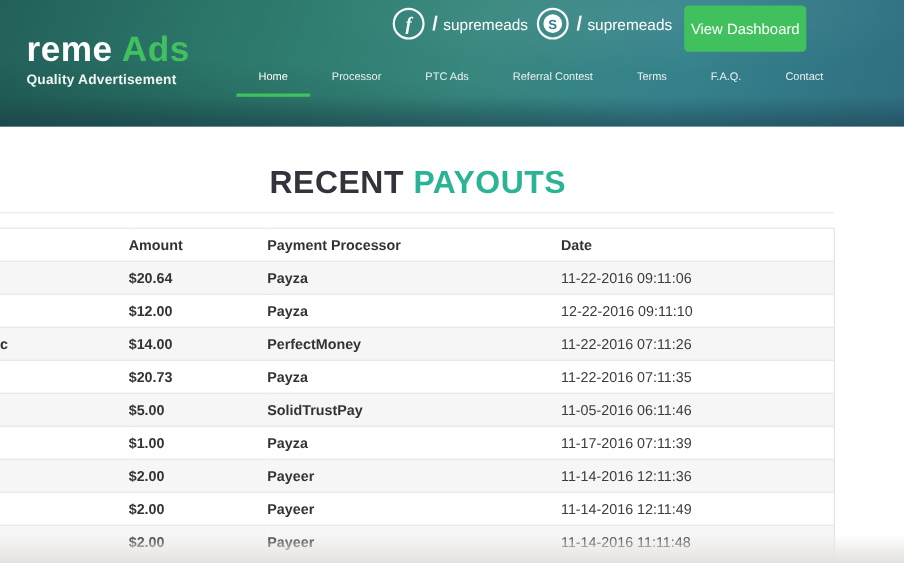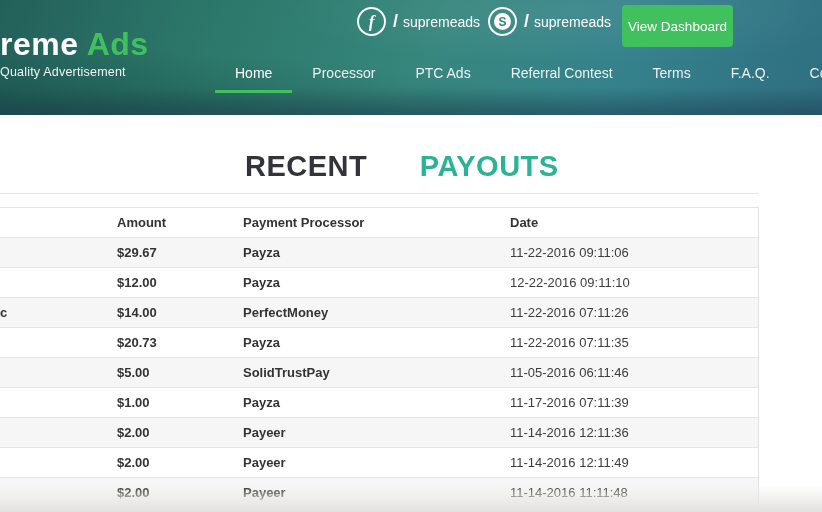--- a/index.html
+++ b/index.html
@@ -11,24 +11,24 @@
 
   
   .site-header {
     position:absolute; top:0; left:0; width:822px; height:115px;
     background:
       linear-gradient(180deg, rgba(18,42,58,0) 76%, rgba(26,58,74,0.40) 94%, rgba(30,62,78,0.55) 100%),
       radial-gradient(130% 150% at 5% 125%, rgba(8,44,40,0.40), rgba(0,0,0,0) 55%),
       radial-gradient(60% 80% at 70% 10%, rgba(255,255,255,0.07), rgba(0,0,0,0) 60%),
       linear-gradient(112deg, #23605a 0%, #2d7a6c 28%, #37877e 52%, #35828c 74%, #2f6e80 100%);
   }
-  .logo { position:absolute; left:0; top:28px; }
+  .logo { position:absolute; left:0; top:28px;padding-left:24px; }
   .logo-line1 { font-size:32px; font-weight:bold; color:#fff; line-height:1.05; letter-spacing:0.5px; }
   .logo-accent { color:var(--accent-green, #4dc263); }
-  .logo-tagline { font-size:12.5px; font-weight:normal; color:#eef5f2; margin-top:3px; letter-spacing:0.2px; }
+  .logo-tagline { font-size:12.5px; font-weight:bold; color:#eef5f2; margin-top:3px; letter-spacing:0.2px; }
 
   .social-group { position:absolute; top:7px; display:flex; align-items:center; }
   .social-fb { left:357px; } .social-sk { left:488px; }
   .social-circle {
     width:29px; height:29px; border:2px solid rgba(255,255,255,0.95); border-radius:50%;
     display:flex; align-items:center; justify-content:center; color:#fff; flex:0 0 auto;
   }
   .fb-glyph { font-family:"Liberation Serif", serif; font-weight:bold; font-style:italic; font-size:17px; }
   .sk-glyph {
     width:17px; height:17px; border-radius:50%; background:#fff; color:#35828c;
@@ -41,31 +41,31 @@
     position:absolute; top:5px; height:42px; border:none; border-radius:4px;
     color:#fff; font-size:13.5px; font-family:inherit; cursor:pointer;
     display:flex; align-items:center; justify-content:center;
   }
   .btn-dashboard { left:622px; width:111px; background:var(--accent-green, #41c05e); }
   .btn-logout { left:756px; width:61px; background:var(--accent-blue, #3b9fdb); }
 
   .main-nav { position:absolute; left:215px; top:59px; }
   .main-nav ul { display:flex; list-style:none; }
   .main-nav li {
-    padding:6px 20px 9px; font-size:14px; color:rgba(255,255,255,0.9);
+    padding:6px 20px 9px; font-size:10px; color:rgba(255,255,255,0.9);
     cursor:pointer; white-space:nowrap;
   }
   .main-nav li.active { color:#fff; border-bottom:3px solid var(--accent-green, #3ec46d); }
 
   
   .page-title {
     position:absolute; top:150px; left:245px; font-size:29px; font-weight:bold;
     letter-spacing:0.5px; color:#33333b; white-space:nowrap;
   }
-  .title-accent { color:var(--accent-teal, #2ab394);margin-left:44px; }
+  .title-accent { color:var(--accent-teal, #2ab394); }
   .title-divider { position:absolute; top:193px; left:0; width:758px; height:1px; background:#e6e6e6; }
 
   .payout-table {
     position:absolute; top:207px; left:0; width:758px; table-layout:fixed;
     border-collapse:collapse; font-size:13px; color:#333; background:#fff;
     border-top:1px solid #dcdcdc; border-right:1px solid #e2e2e2;
   }
   .payout-table th, .payout-table td {
     height:30px; padding:0; text-align:left; vertical-align:middle;
     border-top:1px solid #e4e4e4; overflow:hidden; white-space:nowrap;
@@ -149,21 +149,21 @@
         <th></th>
             <th>Amount</th>
             <th>Payment Processor</th>
             <th>Date</th>
           </tr>
       </thead>
       <tbody>
 
       <tr>
           <td class="cell-user"></td>
-          <td class="cell-amount">$29.67</td>
+          <td class="cell-amount">$20.64</td>
           <td class="cell-processor">Payza</td>
           <td class="cell-date">11-22-2016 09:11:06</td>
         </tr>
           <tr>
           <td class="cell-user"></td>
           <td class="cell-amount">$12.00</td>
           <td class="cell-processor">Payza</td>
           <td class="cell-date">12-22-2016 09:11:10</td>
         </tr>
           <tr>

